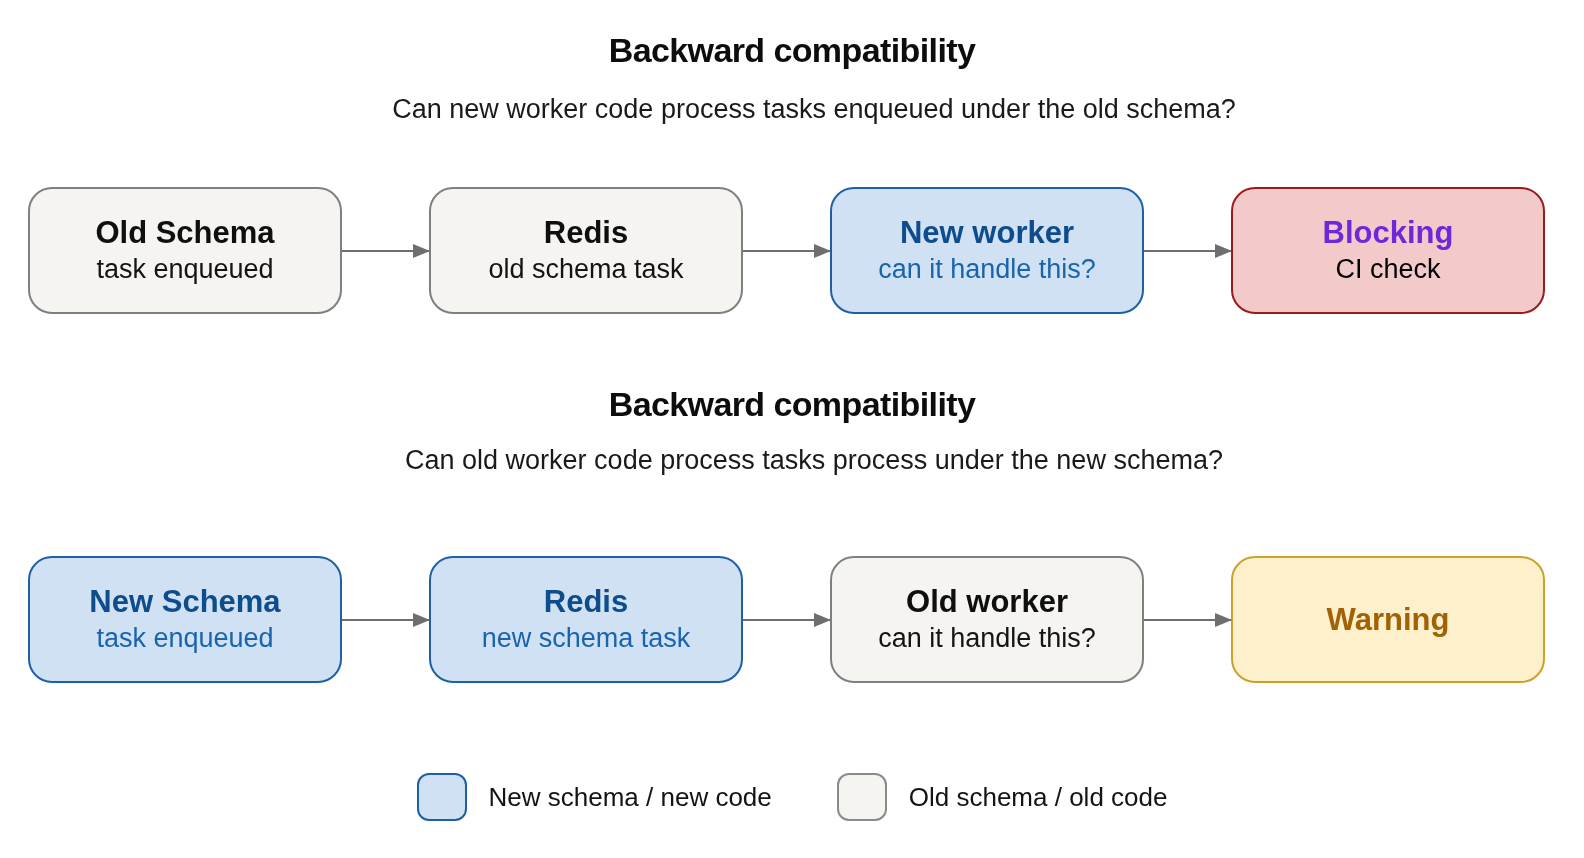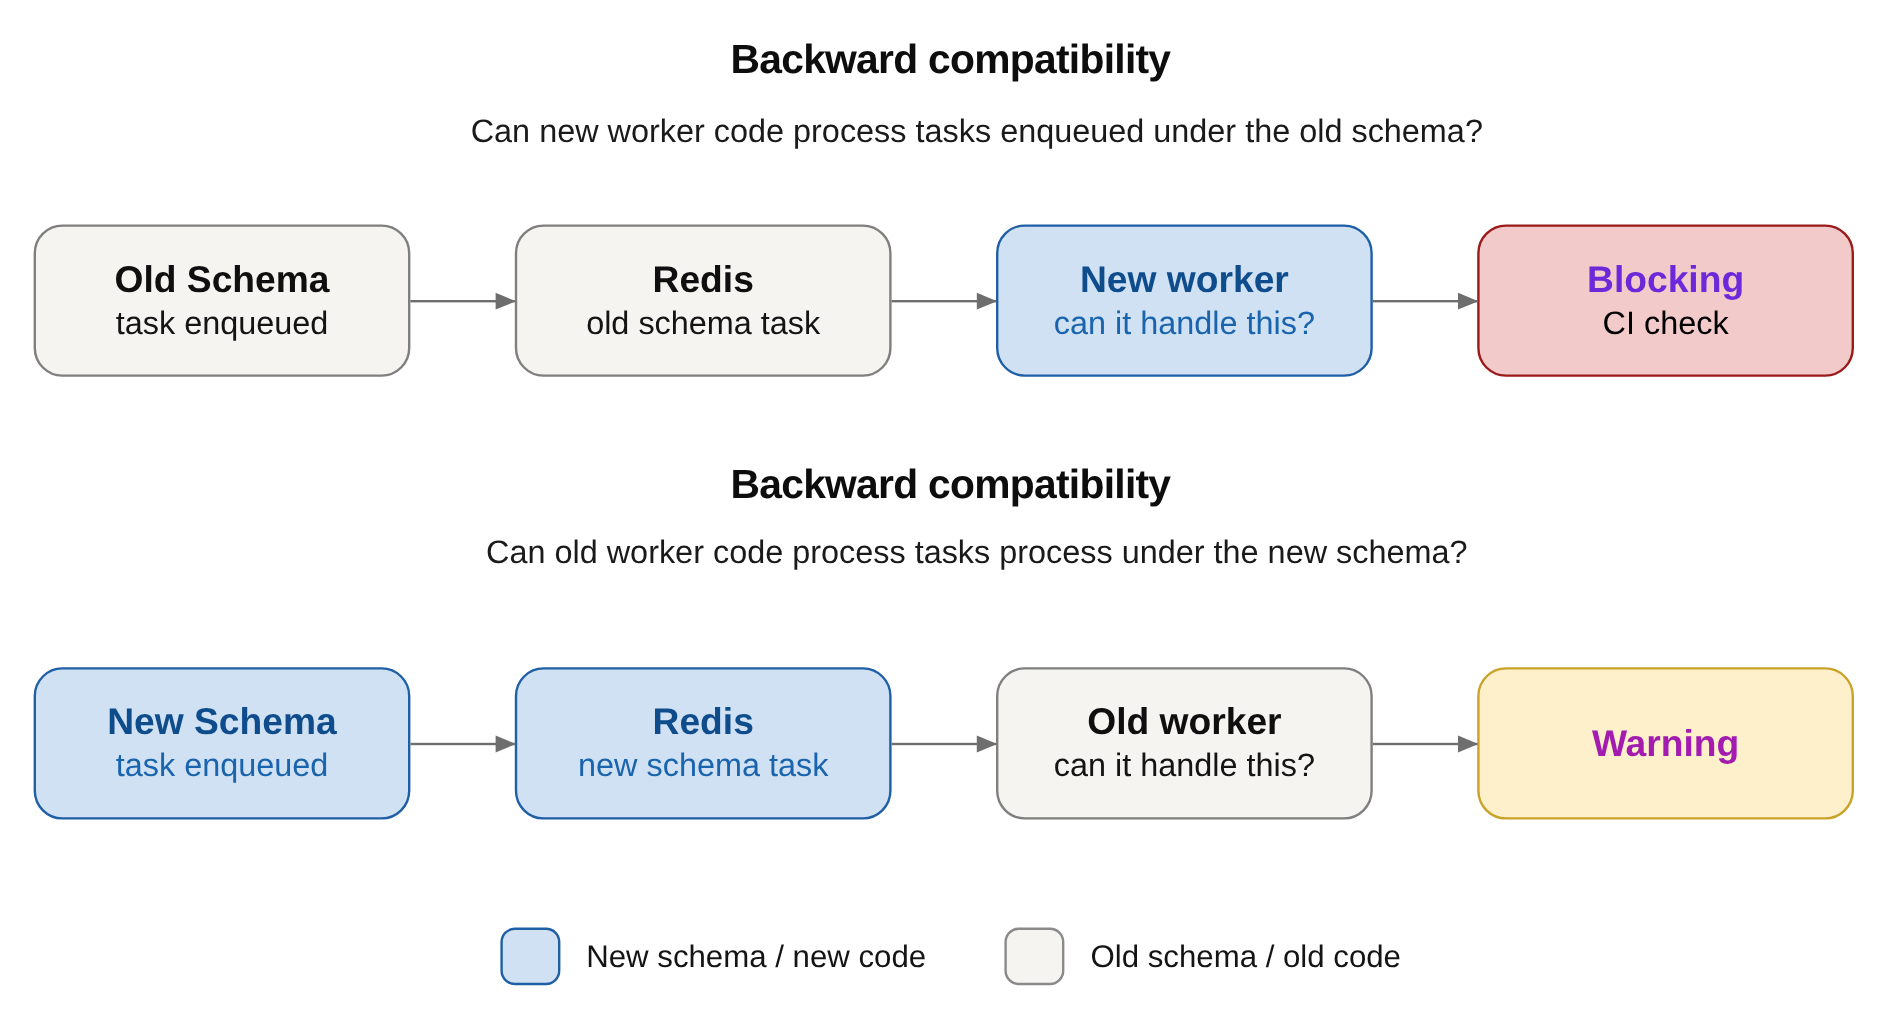--- a/index.html
+++ b/index.html
@@ -42,21 +42,21 @@
 
   .node.new { background:#cfe1f3; border-color:#1f5fa6; }
   .node.new .node-title { color:#0f4c8c; }
   .node.new .node-sub   { color:#1a64ad; }
 
   .node.blocking { background:#f2caca; border-color:#9b1a1a; }
   .node.blocking .node-title { color:#6d28d9; }
   .node.blocking .node-sub   { color:#000000; }
 
   .node.warning { background:#fdf0cb; border-color:#c9a22a; }
-  .node.warning .node-title { color:#a21caf; }
+  .node.warning .node-title { color:#a16207; }
 
   .arrow {
     flex:1 1 auto; height:2px; background:#6e6e6e; position:relative;
   }
   .arrow::after {
     content:""; position:absolute; right:-1px; top:50%;
     transform:translateY(-50%);
     width:0; height:0;
     border-left:17px solid #6e6e6e;
     border-top:7px solid transparent;

